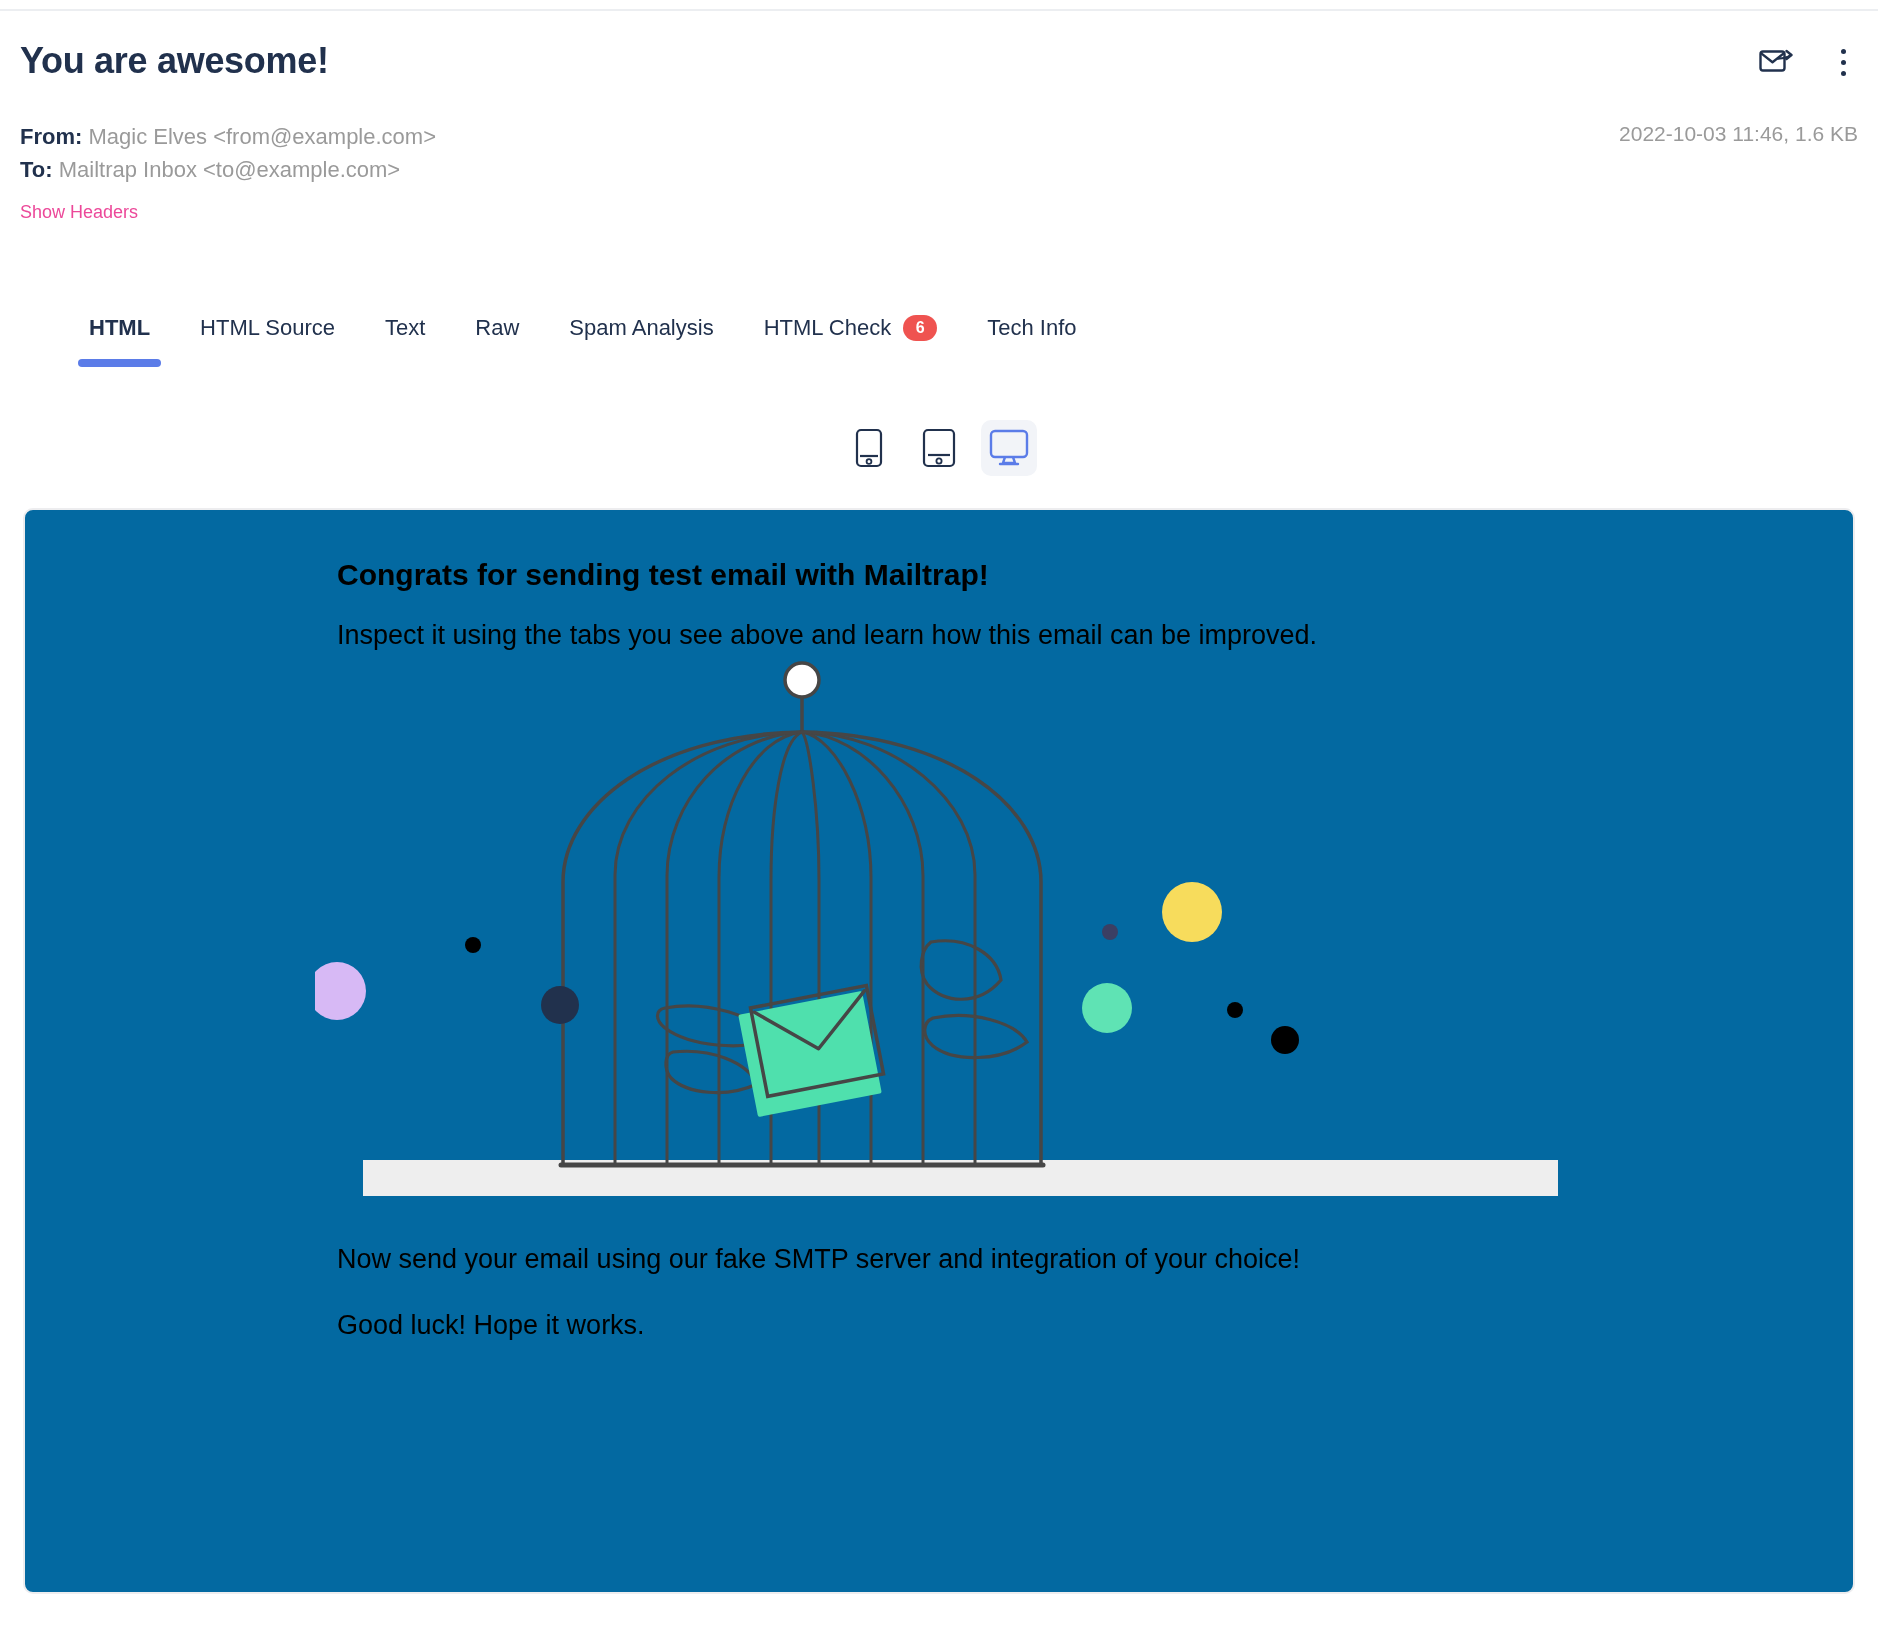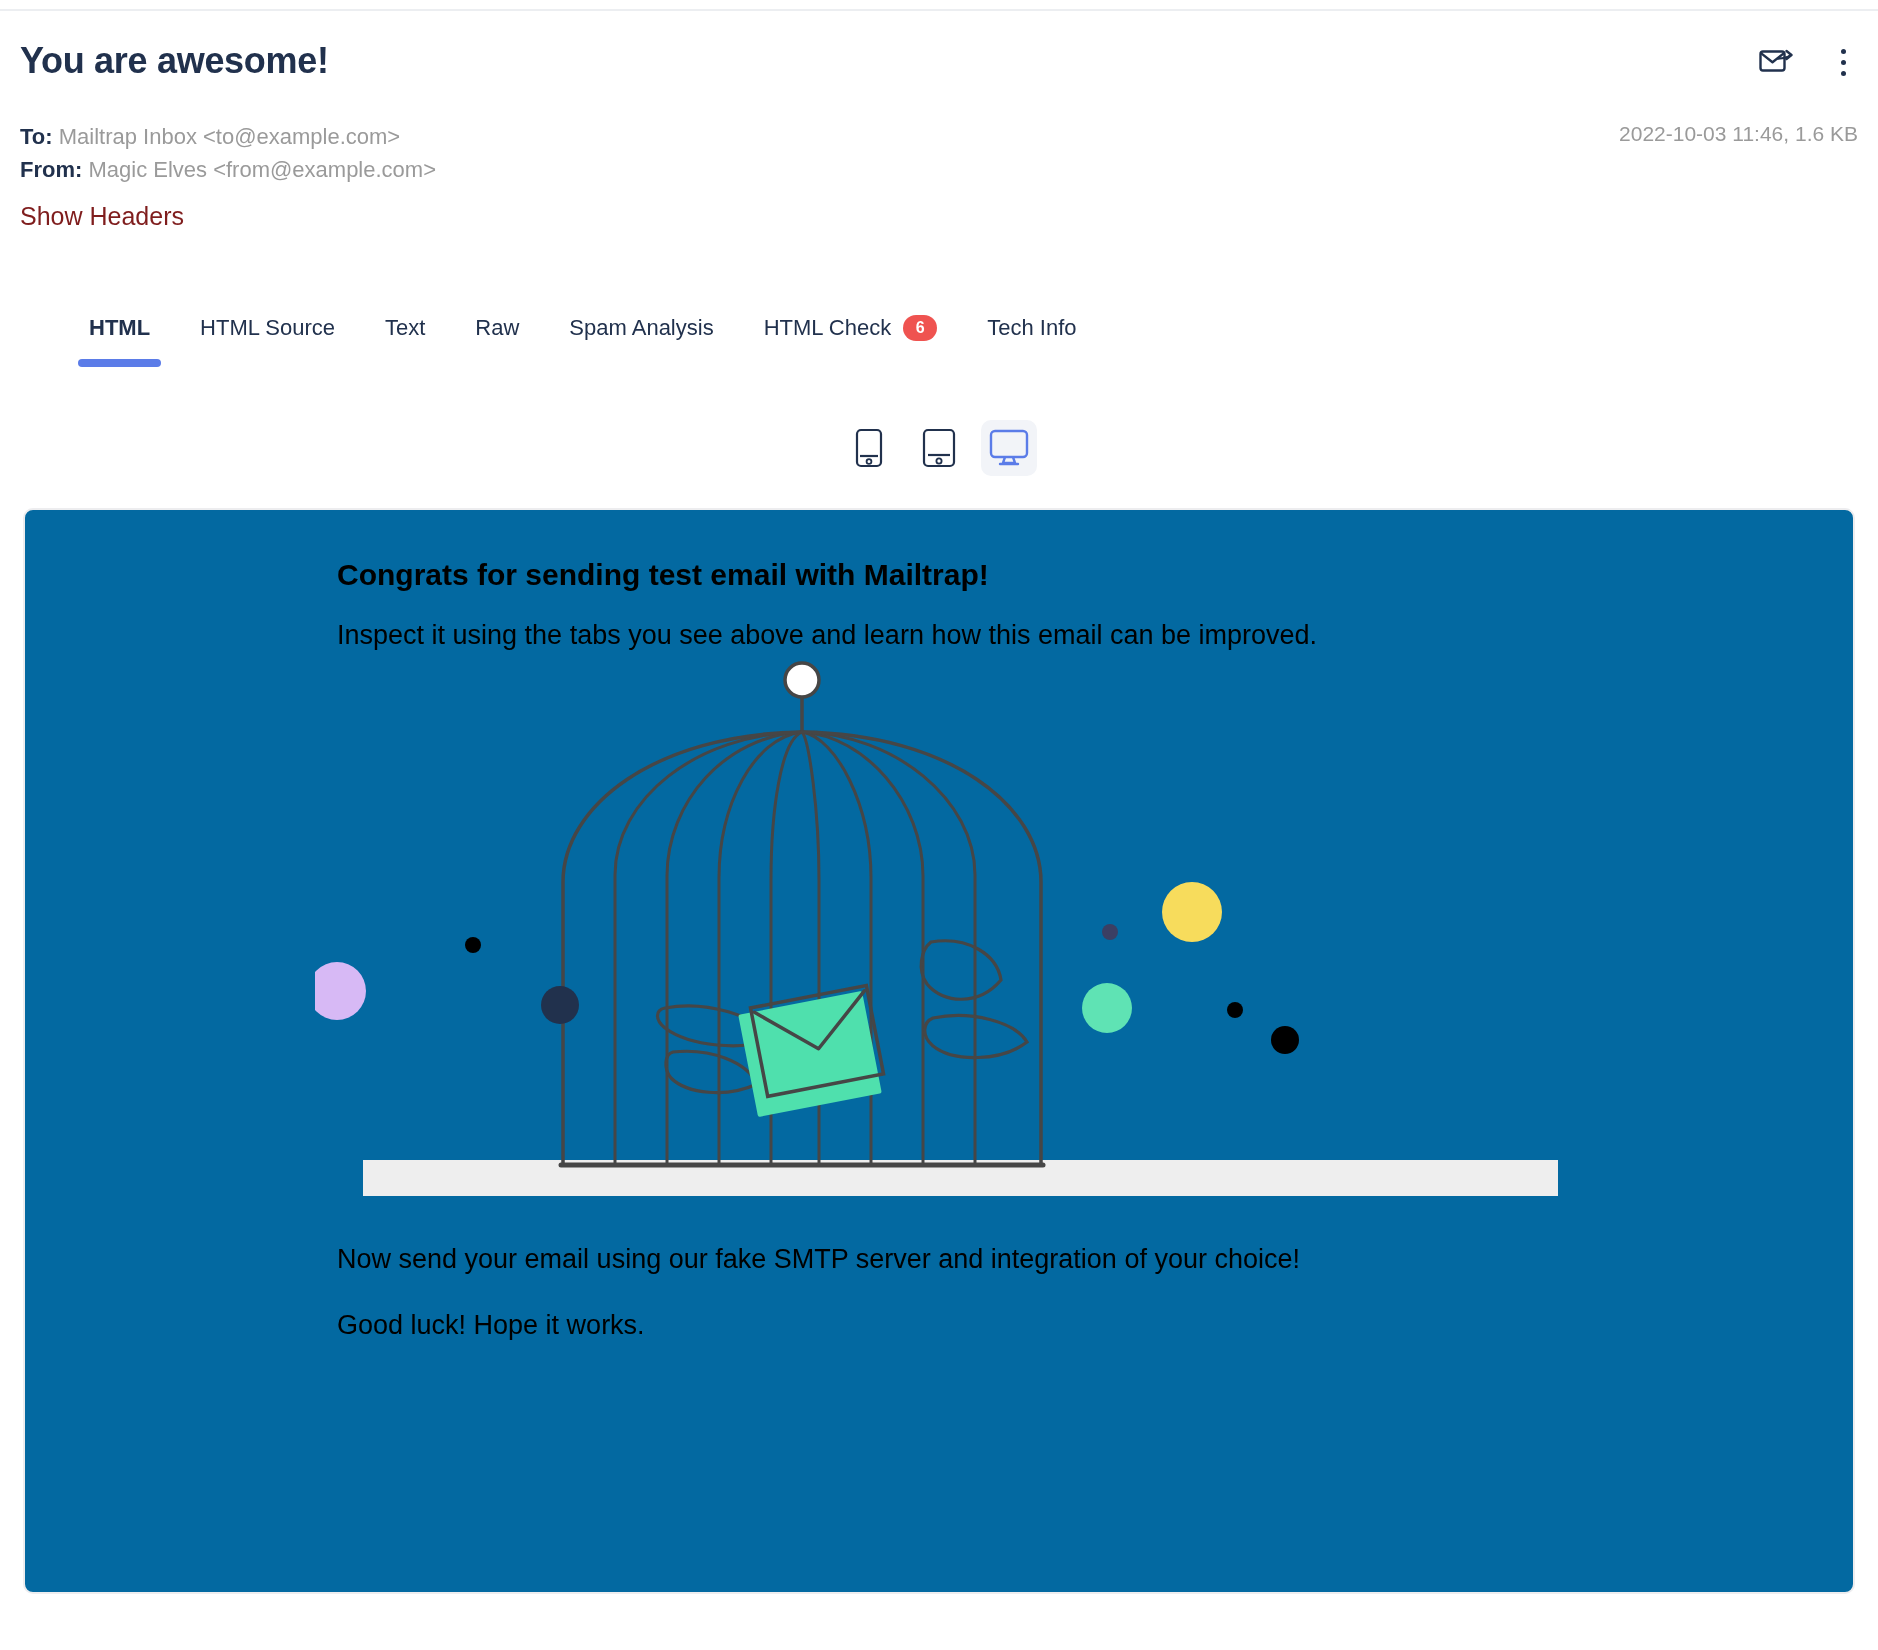--- a/index.html
+++ b/index.html
@@ -92,22 +92,22 @@
   .meta-date {
     position: absolute;
     right: 20px; top: 2px;
     font-size: 21px;
     color: #9a9a9a;
     white-space: nowrap;
   }
   .show-headers {
     position: absolute;
     left: 20px; top: 168px;
-    font-size: 25px;
-    color: #7f1d1d;
+    font-size: 18px;
+    color: #ec4899;
     cursor: pointer;
   }
 
   
   .tabs {
     position: absolute;
     top: 297px; left: 0;
     width: 1878px;
     height: 90px;
     padding-left: 20px;
@@ -238,26 +238,26 @@
         <div class="kebab">
           <span></span>
           <span></span>
           <span></span>
         </div>
       </div>
     </div>
 
     <div class="meta">
       <div class="meta-line">
+        <span class="meta-label">From:</span>
+        <span class="meta-value">Magic Elves &lt;from@example.com&gt;</span>
+      </div>
+      <div class="meta-line">
         <span class="meta-label">To:</span>
         <span class="meta-value">Mailtrap Inbox &lt;to@example.com&gt;</span>
-      </div>
-      <div class="meta-line">
-        <span class="meta-label">From:</span>
-        <span class="meta-value">Magic Elves &lt;from@example.com&gt;</span>
       </div>
       <div class="meta-date">2022-10-03 11:46, 1.6 KB</div>
     </div>
 
     <div class="show-headers">Show Headers</div>
   </div>
 
   <div class="tabs">
     <div class="tab active">
       <span>HTML</span>

